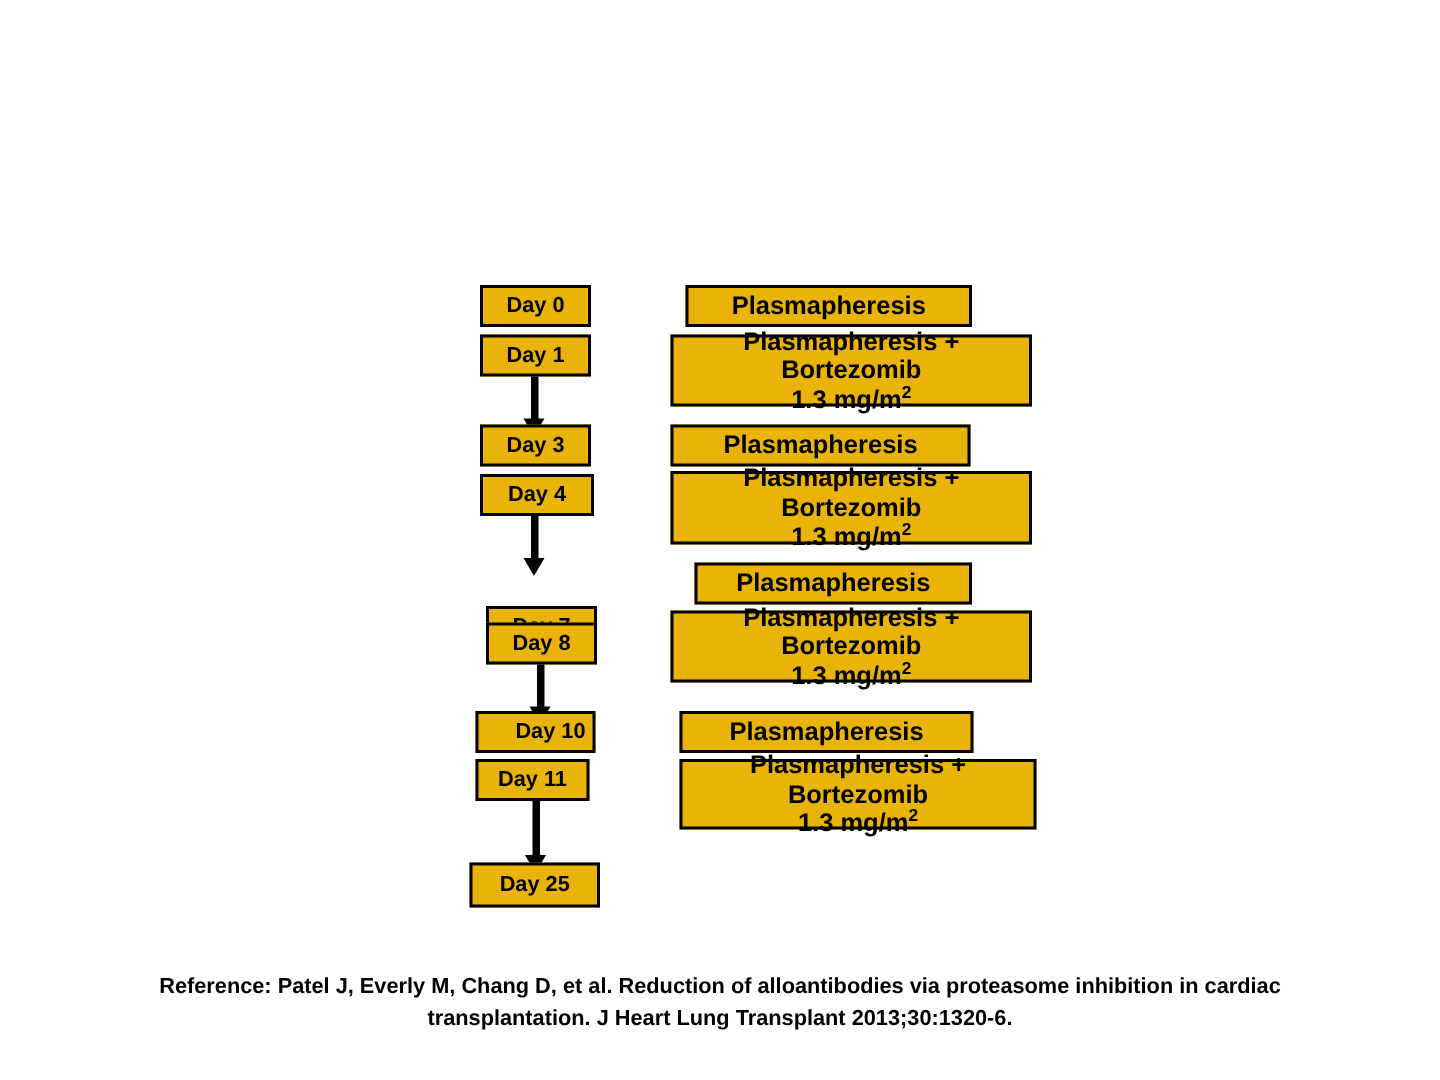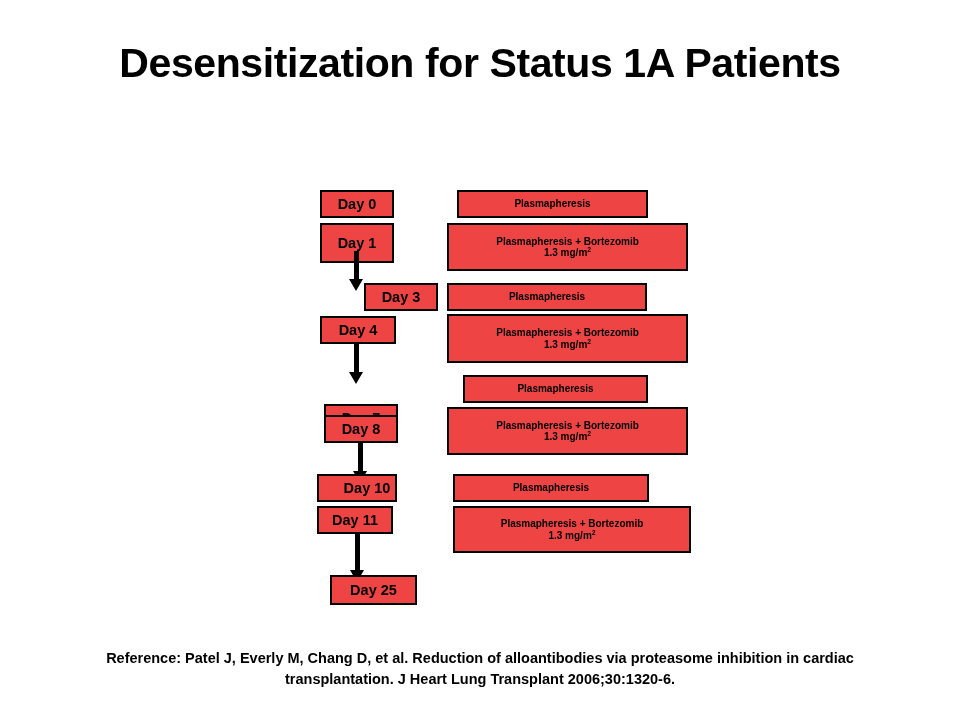--- a/index.html
+++ b/index.html
@@ -31,35 +31,35 @@
     font-weight: bold;
     letter-spacing: -0.4px;
     color: #000000;
     white-space: nowrap;
   }
 
   
   .box {
     position: absolute;
     border: 2px solid #000000;
-    background: #ef4444;
+    background: #eab308;
     box-sizing: border-box;
     display: flex;
     align-items: center;
     justify-content: center;
     text-align: center;
     font-weight: bold;
     color: #000000;
     line-height: 1.15;
   }
   .day-box {
     font-size: 14.5px;
   }
   .tx-box {
-    font-size: 10px;
+    font-size: 17px;
     padding: 0 6px;
   }
   .tx-box .tx-inner {
     width: 100%;
   }
   sup {
     font-size: 0.68em;
     vertical-align: super;
     line-height: 0;
   }
@@ -97,35 +97,34 @@
     font-weight: bold;
     line-height: 1.45;
     color: #000000;
   }
 </style>
 </head>
 <body>
 
 <div id="slide">
 
-  <div id="title">Desensitization for Status 1A Patients</div>
 
   <div class="box day-box" style="left:320px; top:190px; width:74px; height:28px;">
     <span>Day 0</span>
   </div>
-  <div class="box day-box" style="left:320px; top:223px; width:74px; height:40px;">
+  <div class="box day-box" style="left:320px; top:223px; width:74px; height:28px;">
     <span>Day 1</span>
   </div>
 
   <div class="arrow" style="left:354px; top:251px; height:40px;">
     <div class="shaft" style="height:30px;"></div>
     <div class="head" style="top:28px;"></div>
   </div>
 
-  <div class="box day-box" style="left:320px; top:283px; width:74px; height:28px;margin-left:44px;">
+  <div class="box day-box" style="left:320px; top:283px; width:74px; height:28px;">
     <span>Day 3</span>
   </div>
   <div class="box day-box" style="left:320px; top:316px; width:76px; height:28px;">
     <span>Day 4</span>
   </div>
 
   <div class="arrow" style="left:354px; top:344px; height:40px;">
     <div class="shaft" style="height:30px;"></div>
     <div class="head" style="top:28px;"></div>
   </div>
@@ -147,21 +146,21 @@
   </div>
   <div class="box day-box" style="left:317px; top:506px; width:76px; height:28px;">
     <span>Day 11</span>
   </div>
 
   <div class="arrow" style="left:355px; top:534px; height:48px;">
     <div class="shaft" style="height:38px;"></div>
     <div class="head" style="top:36px;"></div>
   </div>
 
-  <div class="box day-box" style="left:330px; top:575px; width:87px; height:30px;">
+  <div class="box day-box" style="left:313px; top:575px; width:87px; height:30px;">
     <span>Day 25</span>
   </div>
 
   <div class="box tx-box" style="left:457px; top:190px; width:191px; height:28px;">
     <span class="tx-inner">Plasmapheresis</span>
   </div>
   <div class="box tx-box" style="left:447px; top:223px; width:241px; height:48px;">
     <span class="tx-inner">
       <span>Plasmapheresis + Bortezomib</span><br>
       <span>1.3 mg/m</span><sup>2</sup>
@@ -192,15 +191,15 @@
     <span class="tx-inner">Plasmapheresis</span>
   </div>
   <div class="box tx-box" style="left:453px; top:506px; width:238px; height:47px;">
     <span class="tx-inner">
       <span>Plasmapheresis + Bortezomib</span><br>
       <span>1.3 mg/m</span><sup>2</sup>
     </span>
   </div>
 
 
-  <div id="reference">Reference: Patel J, Everly M, Chang D, et al. Reduction of alloantibodies via proteasome inhibition in cardiac transplantation. J Heart Lung Transplant 2006;30:1320-6.</div>
+  <div id="reference">Reference: Patel J, Everly M, Chang D, et al. Reduction of alloantibodies via proteasome inhibition in cardiac transplantation. J Heart Lung Transplant 2013;30:1320-6.</div>
 
 </div>
 
 </body></html>

